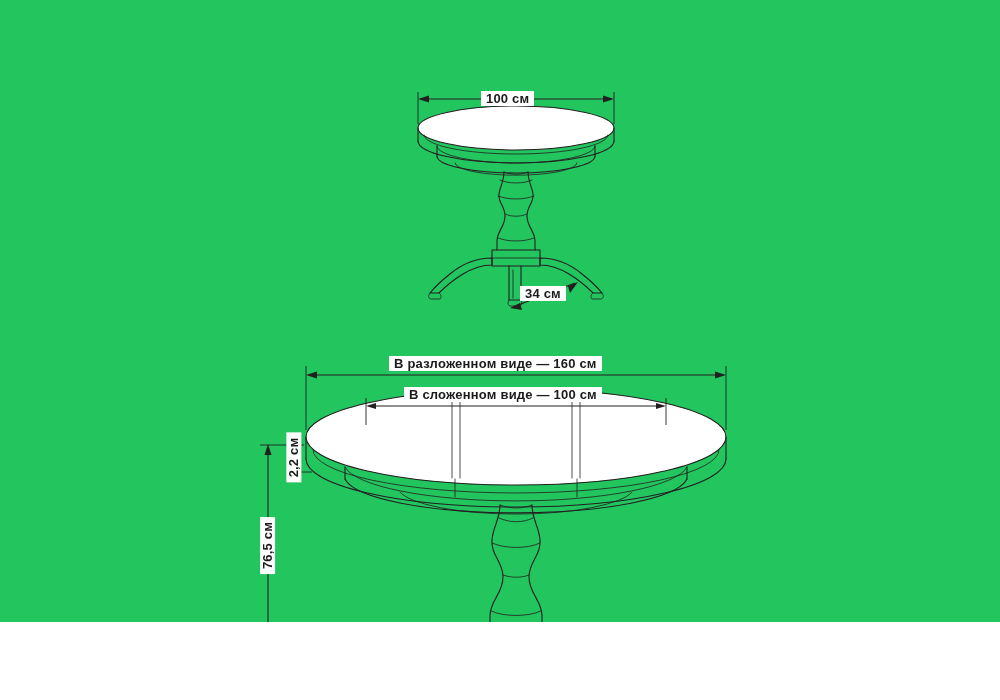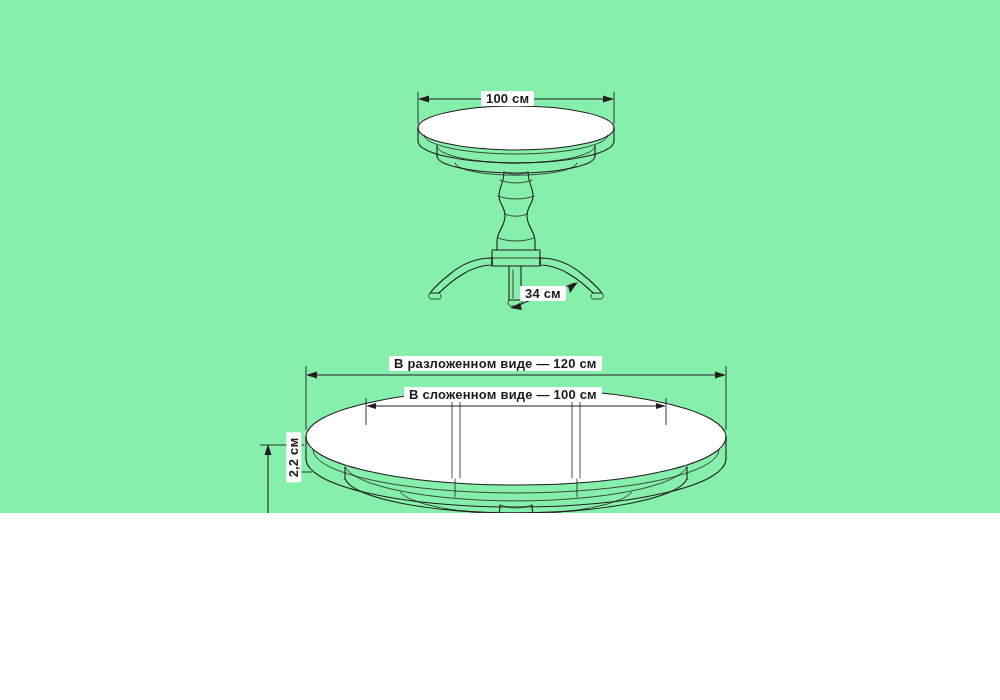--- a/index.html
+++ b/index.html
@@ -6,22 +6,22 @@
     margin: 0;
     padding: 0;
     background: #ffffff;
   }
   body {
     font-family: "Liberation Sans", sans-serif;
   }
   #stage {
     position: relative;
     width: 1000px;
-    height: 513px;
-    background: #86efac;
+    height: 622px;
+    background: #22c55e;
     overflow: hidden;
   }
   .dim-label {
     position: absolute;
     font-family: "Liberation Sans", sans-serif;
     font-size: 13px;
     font-weight: bold;
     color: #1b1b1b;
     background: #ffffff;
     padding: 0 5px;
@@ -246,21 +246,21 @@
       <polygon class="arrowhead" points="268,444 264.5,455 271.5,455"></polygon>
       <polygon class="arrowhead" points="268,648 264.5,637 271.5,637"></polygon>
     </g>
 
   </svg>
 
   <div class="dim-label" style="left:481px; top:91px;">100 см</div>
 
   <div class="dim-label" style="left:520px; top:286px;">34 см</div>
 
-  <div class="dim-label" style="left:389px; top:356px;">В разложенном виде — 120 см</div>
+  <div class="dim-label" style="left:389px; top:356px;">В разложенном виде — 160 см</div>
 
   <div class="dim-label" style="left:404px; top:387px;">В сложенном виде — 100 см</div>
 
   <div class="dim-label vertical" style="left:269px; top:450px; transform: rotate(-90deg);">2,2 см</div>
 
   <div class="dim-label vertical" style="left:239px; top:538px; transform: rotate(-90deg);">76,5 см</div>
 
 </div>
 
 </body></html>

